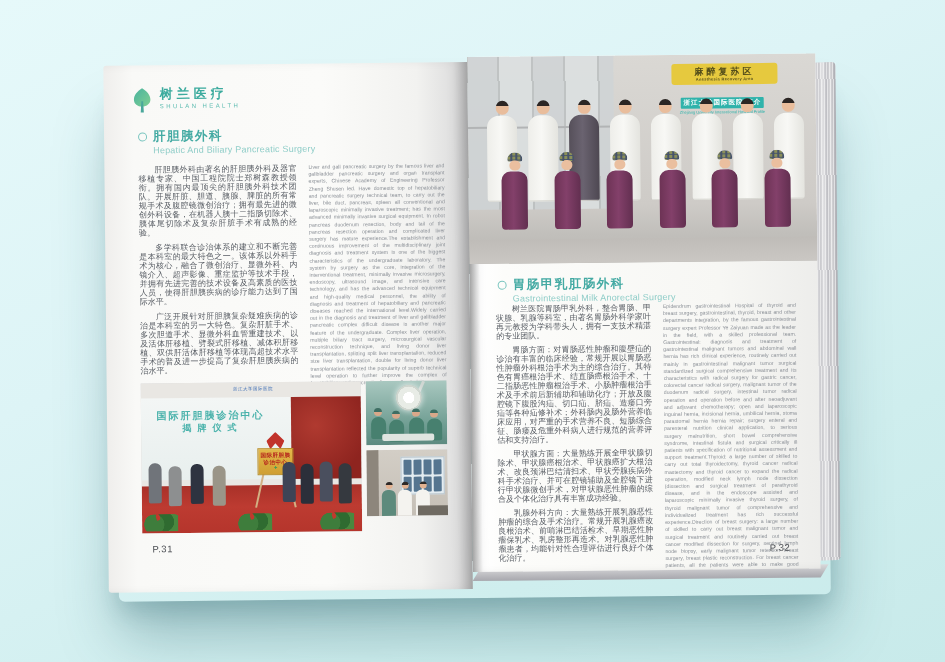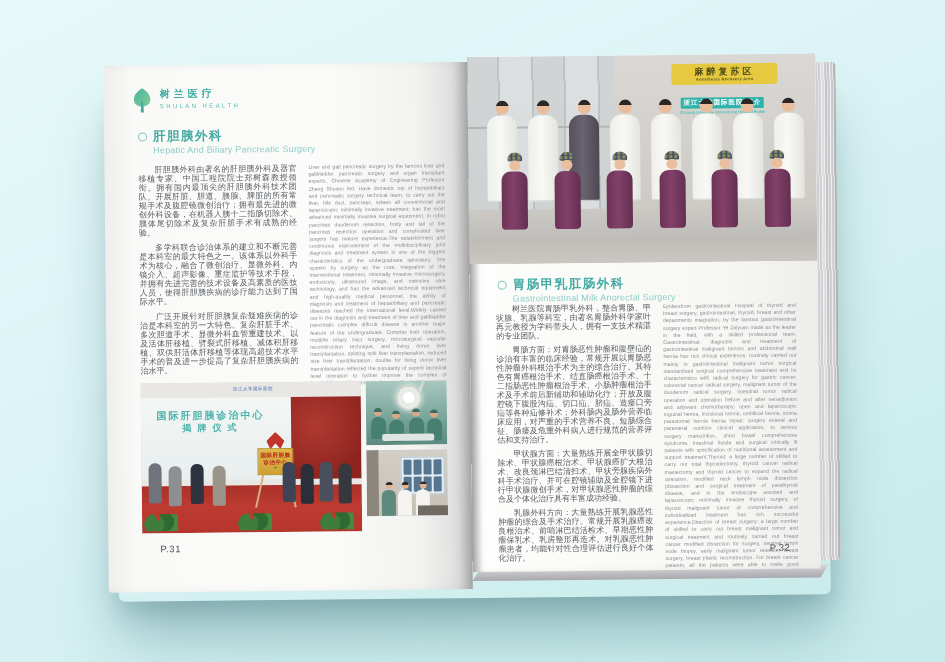--- a/index.html
+++ b/index.html
@@ -18,34 +18,34 @@
   .page-left{left:0;top:22px;width:364px;height:527px;border-radius:3px 0 0 3px;
     background:linear-gradient(90deg,#efeeec 0,#f9f9f7 8%,#fbfbf9 60%,#f2f2f0 86%,#dfdfdf 96%,#c7c7c8 100%);
     box-shadow:inset -14px 0 18px -12px rgba(0,0,0,.30);}
   .page-right{left:364px;top:17px;width:348px;height:515px;
     background:linear-gradient(90deg,#c9c9c9 0,#ffffff 3%,#fcfcfa 10%,#f7f7f4 72%,#ededeb 100%);
     box-shadow:inset 10px 0 14px -9px rgba(0,0,0,.35);}
 
   
   .logo{position:absolute;left:28px;top:22px;display:flex;align-items:flex-start;gap:7px;}
   .logo svg{display:block;}
-  .logo-cn{font-size:10px;font-weight:bold;letter-spacing:4px;color:#3cab9e;line-height:14px;}
+  .logo-cn{font-size:13px;font-weight:bold;letter-spacing:4px;color:#3cab9e;line-height:14px;}
   .logo-en{font-size:6px;letter-spacing:2.4px;color:#5cbbb0;text-transform:uppercase;margin-top:2px;}
   .sec-head{position:absolute;display:flex;gap:6px;}
   .sec-head .ring{width:7px;height:7px;border:1.4px solid #79c5bf;border-radius:50%;margin-top:3px;flex:none;}
   .sec-title{font-size:12.5px;font-weight:bold;color:#44aaa3;letter-spacing:1.5px;line-height:15px;}
   .sec-sub{font-size:9px;color:#8fcdc8;letter-spacing:.2px;line-height:12px;}
   .lp-head{left:34px;top:64px;}
   .cols{position:absolute;display:flex;}
   .lp-cols{left:34px;top:100px;width:306px;gap:12px;}
   .col-cn{width:158px;font-size:8px;line-height:9px;color:#585d64;text-align:justify;}
   .col-cn p{margin:0 0 6px 0;text-indent:2em;}
   .col-en{width:136px;font-size:5.2px;line-height:7.2px;color:#8b9097;text-align:justify;word-spacing:.4px;}
   .pagenum{position:absolute;font-size:9.5px;color:#4a4d52;letter-spacing:.6px;}
-  .lp-num{left:52px;top:478px;}
+  .lp-num{left:44px;top:478px;}
 
   
   .collage{position:absolute;left:34px;top:318px;width:306px;height:152px;display:flex;gap:5px;}
   .photo{position:relative;overflow:hidden;background:#ddd;}
   .ph-ceremony{width:220px;height:150px;}
   .stack{width:81px;display:flex;flex-direction:column;gap:5px;}
   .ph-or{width:81px;height:64px;}
   .ph-xray{width:81px;height:66px;}
 
   

